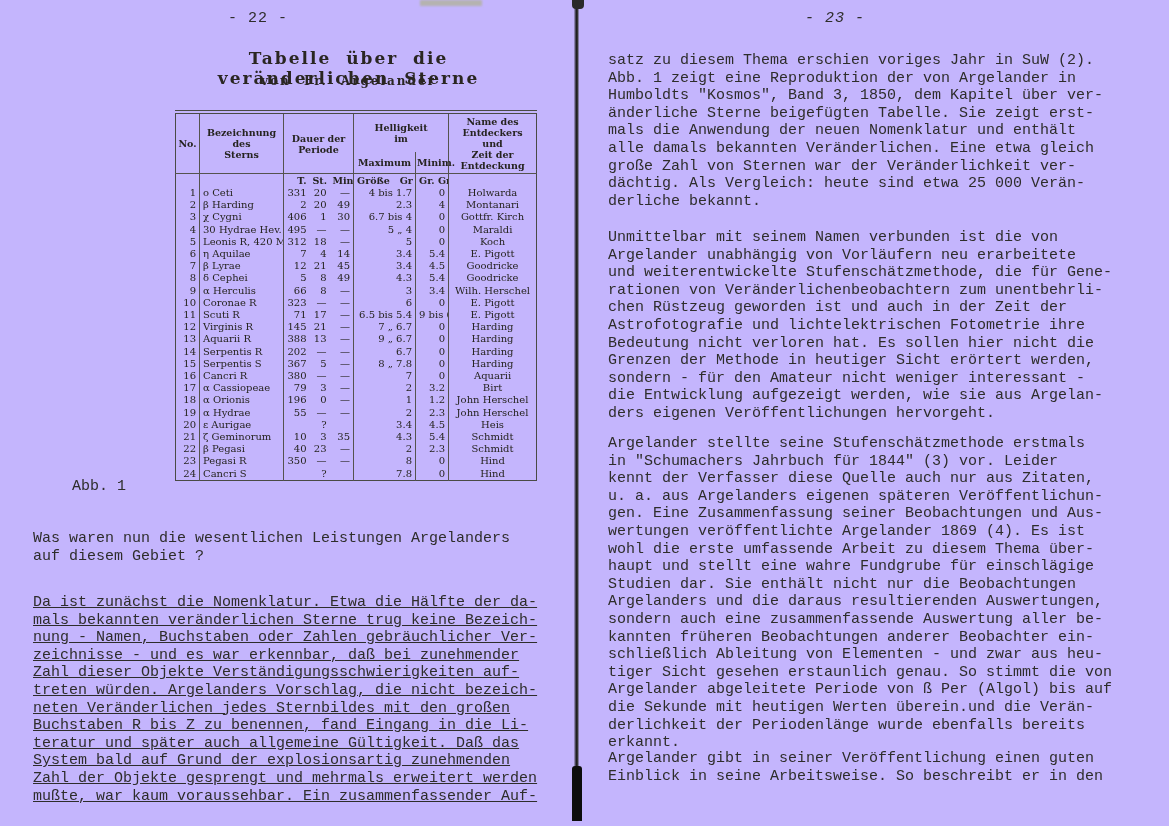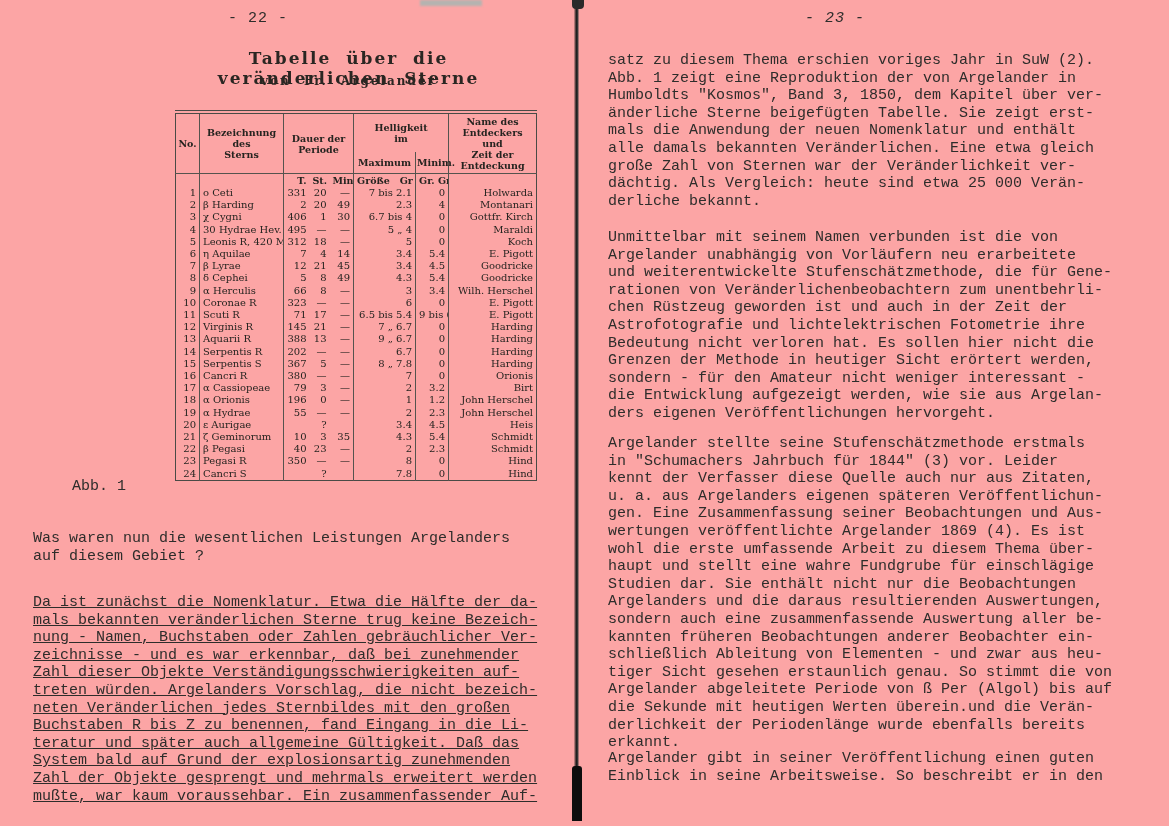--- a/index.html
+++ b/index.html
@@ -1,17 +1,17 @@
 <!DOCTYPE html>
 <html><head>
 <meta charset="utf-8">
 <style>
   html,body{margin:0;padding:0;background:#e8e8e6;}
   .scan{
-    position:relative;width:1169px;height:826px;background:#fca5a5;
+    position:relative;width:1169px;height:826px;background:#c4b5fd;
     overflow:hidden;color:#2b2a28;
     font-family:"Liberation Mono",monospace;
   }
   
   .typed{
     position:absolute;
     font-family:"Liberation Mono",monospace;
     font-size:15px;line-height:17.6px;
     white-space:pre-line;color:#2e2d2b;
   }
@@ -41,21 +41,21 @@
   }
   tr.unitsrow td{
     border-top:1px solid #55534e;font-weight:bold;font-size:9.5px;
     white-space:pre;line-height:13px;
   }
   
   .vr{border-right:1px solid #55534e;}
   td.c0{text-align:right;}
   td.c1{text-align:left;}
   td.c2,td.c3,td.c4,td.c5,td.c6{text-align:right;}
-  td.c7{text-align:right;}
+  td.c7{text-align:center;}
   col.w-no{width:24px;}col.w-name{width:84px;}
   col.w-t{width:26px;}col.w-st{width:20px;}col.w-mn{width:24px;}
   col.w-max{width:62px;}col.w-minim{width:33px;}col.w-disc{width:88px;}
   
   .fold{
     position:absolute;left:574px;top:0;width:5px;height:821px;
     background:linear-gradient(to right,rgba(40,40,40,.15),#191919 45%,#3a3a3a 75%,rgba(40,40,40,.1));
   }
   .fold::before{
     content:"";position:absolute;left:-2px;top:0;width:12px;height:9px;
@@ -122,21 +122,21 @@
             <td></td>
           </tr>
         </thead>
         <tbody>
             <tr>
               <td class="c0 vr">1</td>
               <td class="c1 vr">o Ceti</td>
               <td class="c2">331</td>
               <td class="c3">20</td>
               <td class="c4 vr">—</td>
-              <td class="c5 vr">7 bis 2.1</td>
+              <td class="c5 vr">4 bis 1.7</td>
               <td class="c6 vr">0</td>
               <td class="c7">Holwarda</td>
             </tr>
             <tr>
               <td class="c0 vr">2</td>
               <td class="c1 vr">β Harding</td>
               <td class="c2">2</td>
               <td class="c3">20</td>
               <td class="c4 vr">49</td>
               <td class="c5 vr">2.3</td>
@@ -274,21 +274,21 @@
               <td class="c7">Harding</td>
             </tr>
             <tr>
               <td class="c0 vr">16</td>
               <td class="c1 vr">Cancri R</td>
               <td class="c2">380</td>
               <td class="c3">—</td>
               <td class="c4 vr">—</td>
               <td class="c5 vr">7</td>
               <td class="c6 vr">0</td>
-              <td class="c7">Orionis</td>
+              <td class="c7">Aquarii</td>
             </tr>
             <tr>
               <td class="c0 vr">17</td>
               <td class="c1 vr">α Cassiopeae</td>
               <td class="c2">79</td>
               <td class="c3">3</td>
               <td class="c4 vr">—</td>
               <td class="c5 vr">2</td>
               <td class="c6 vr">3.2</td>
               <td class="c7">Birt</td>

